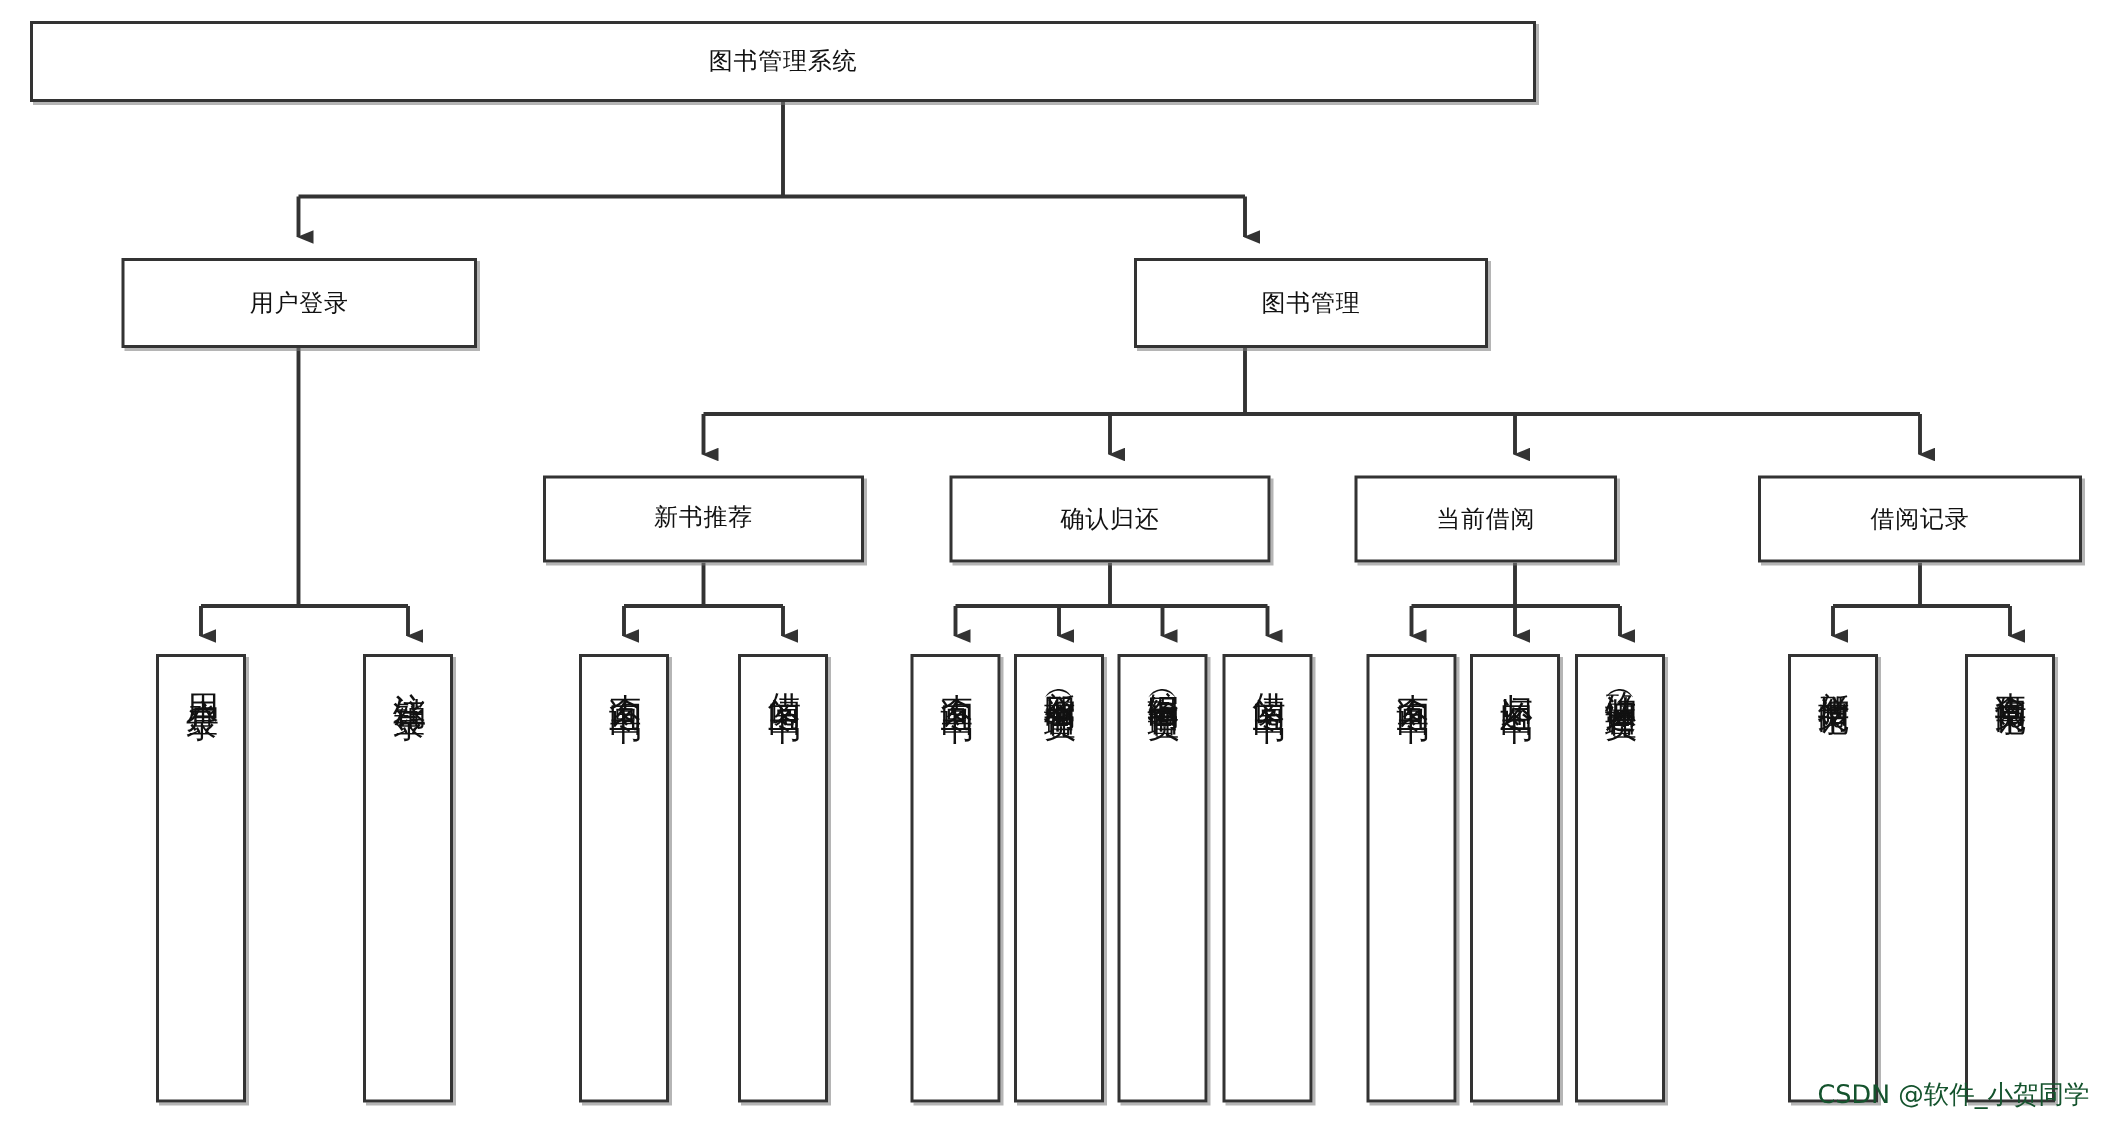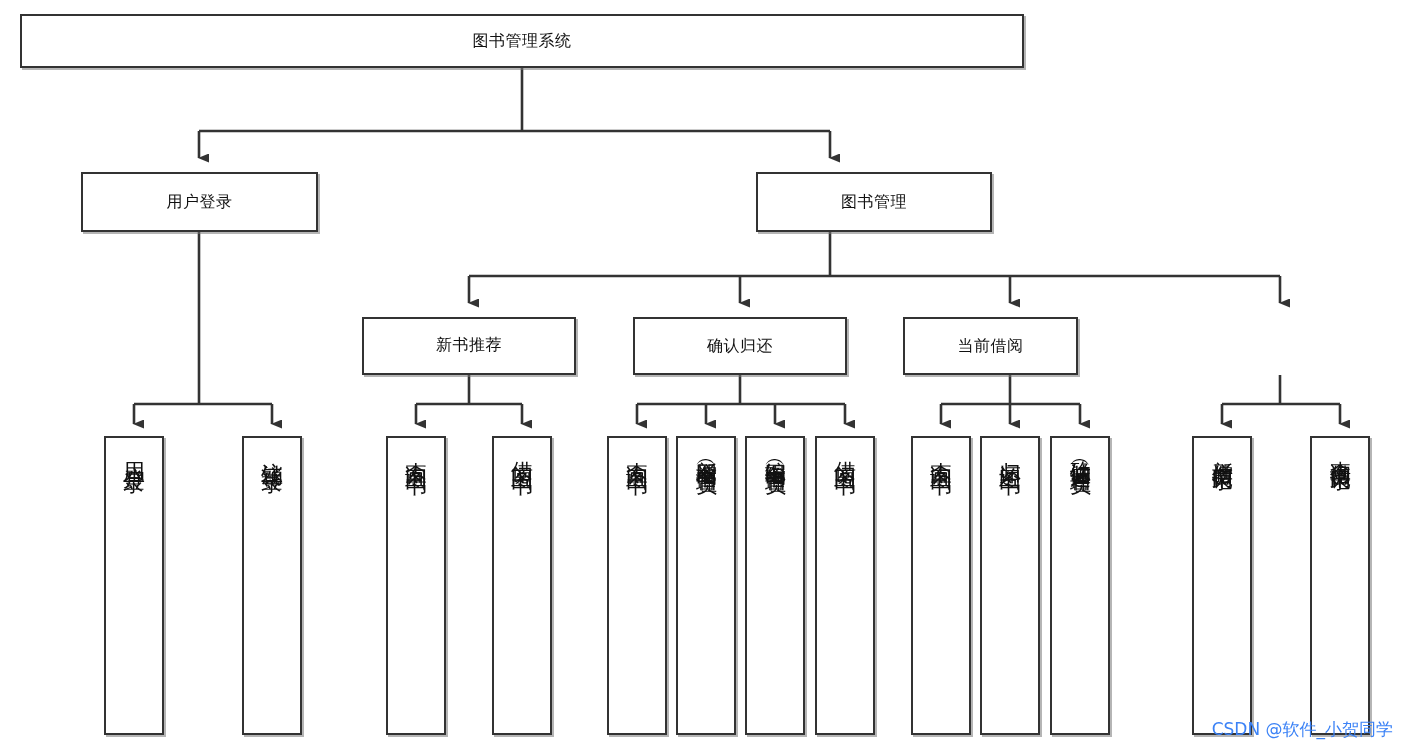--- a/index.html
+++ b/index.html
@@ -64,21 +64,21 @@
   }
   .node.vertical.tall-text .node-label {
     font-size: 21px;
     letter-spacing: 2px;
   }
   .watermark {
     position: absolute;
     right: 12px;
     bottom: 6px;
     font-size: 17px;
-    color: #3b82f6;
+    color: #14532d;
     z-index: 5;
     white-space: nowrap;
     margin-top: 46px;
   }
 </style>
 </head>
 <body>
 
 <div id="diagram-root">
 
@@ -145,20 +145,23 @@
 
   <div class="node horizontal" style="left:362px; top:317px; width:214px; height:58px;font-family:Liberation Mono, monospace;">
     <span class="node-label">新书推荐</span>
   </div>
   <div class="node horizontal" style="left:633px; top:317px; width:214px; height:58px;">
     <span class="node-label">确认归还</span>
   </div>
   <div class="node horizontal" style="left:903px; top:317px; width:175px; height:58px;">
     <span class="node-label">当前借阅</span>
   </div>
+  <div class="node horizontal" style="left:1172px; top:317px; width:216px; height:58px;">
+    <span class="node-label">借阅记录</span>
+  </div>
 
   <div class="node vertical" style="left:104px; top:436px; width:60px; height:299px;">
     <span class="node-label">用户登录</span>
   </div>
   <div class="node vertical" style="left:242px; top:436px; width:60px; height:299px;">
     <span class="node-label">注销登录</span>
   </div>
 
   <div class="node vertical" style="left:386px; top:436px; width:60px; height:299px;">
     <span class="node-label">查询图书</span>

